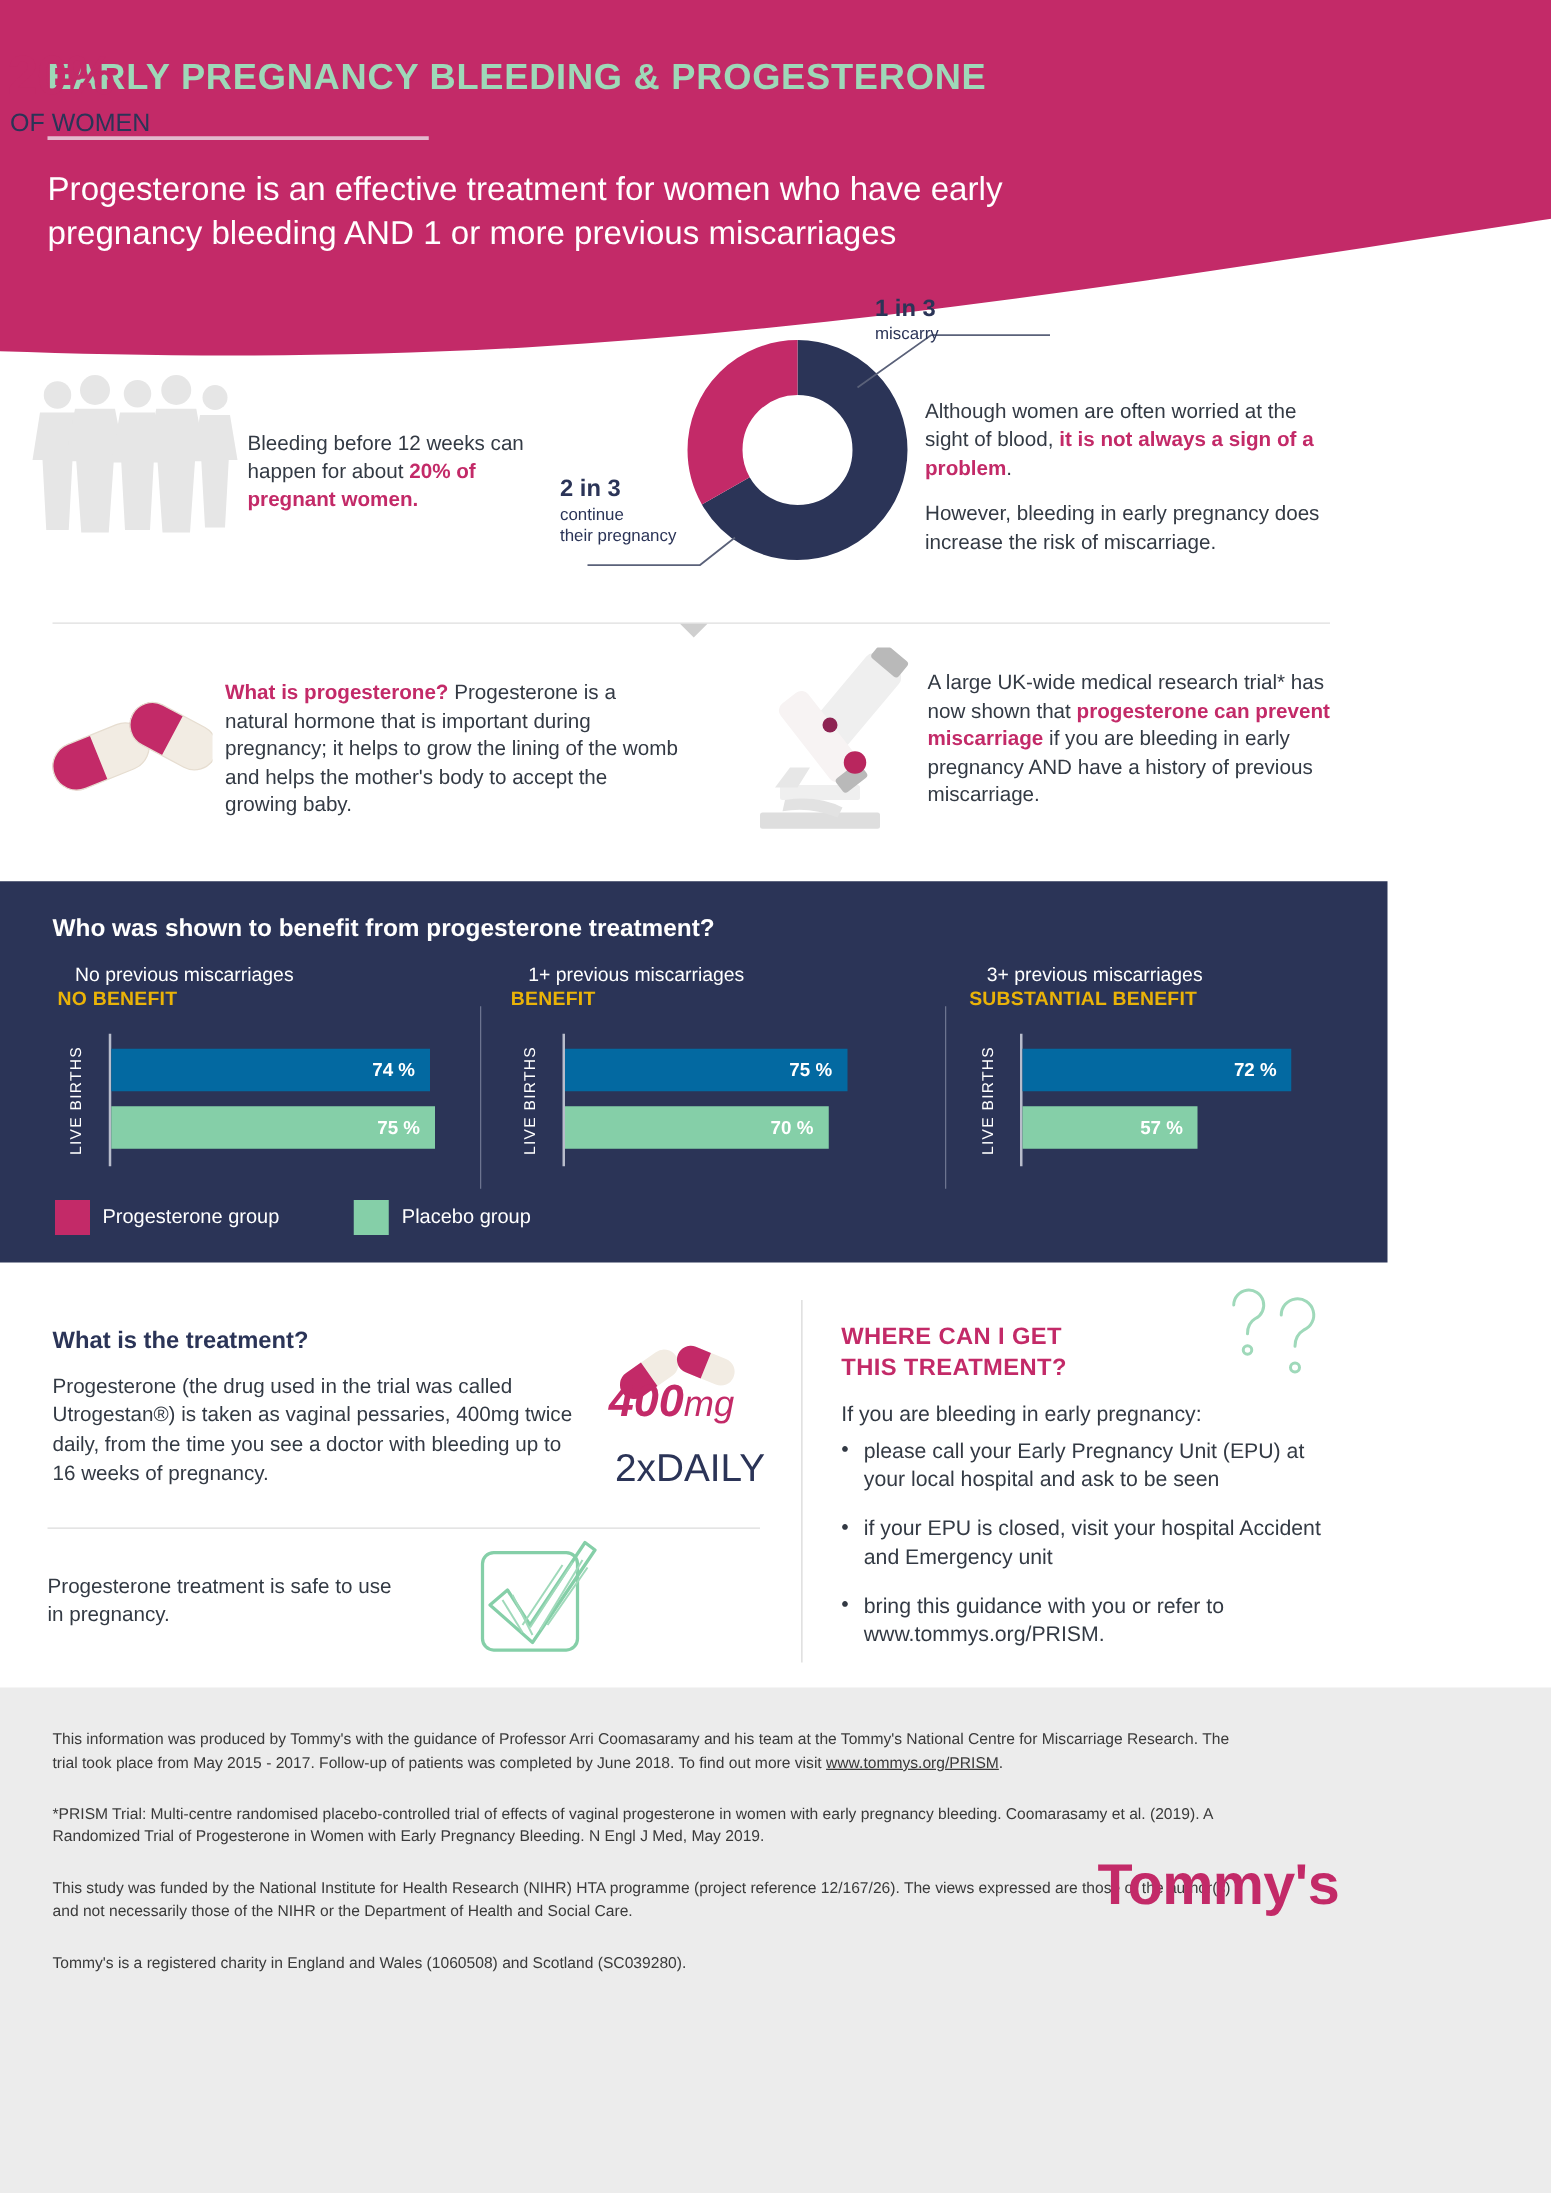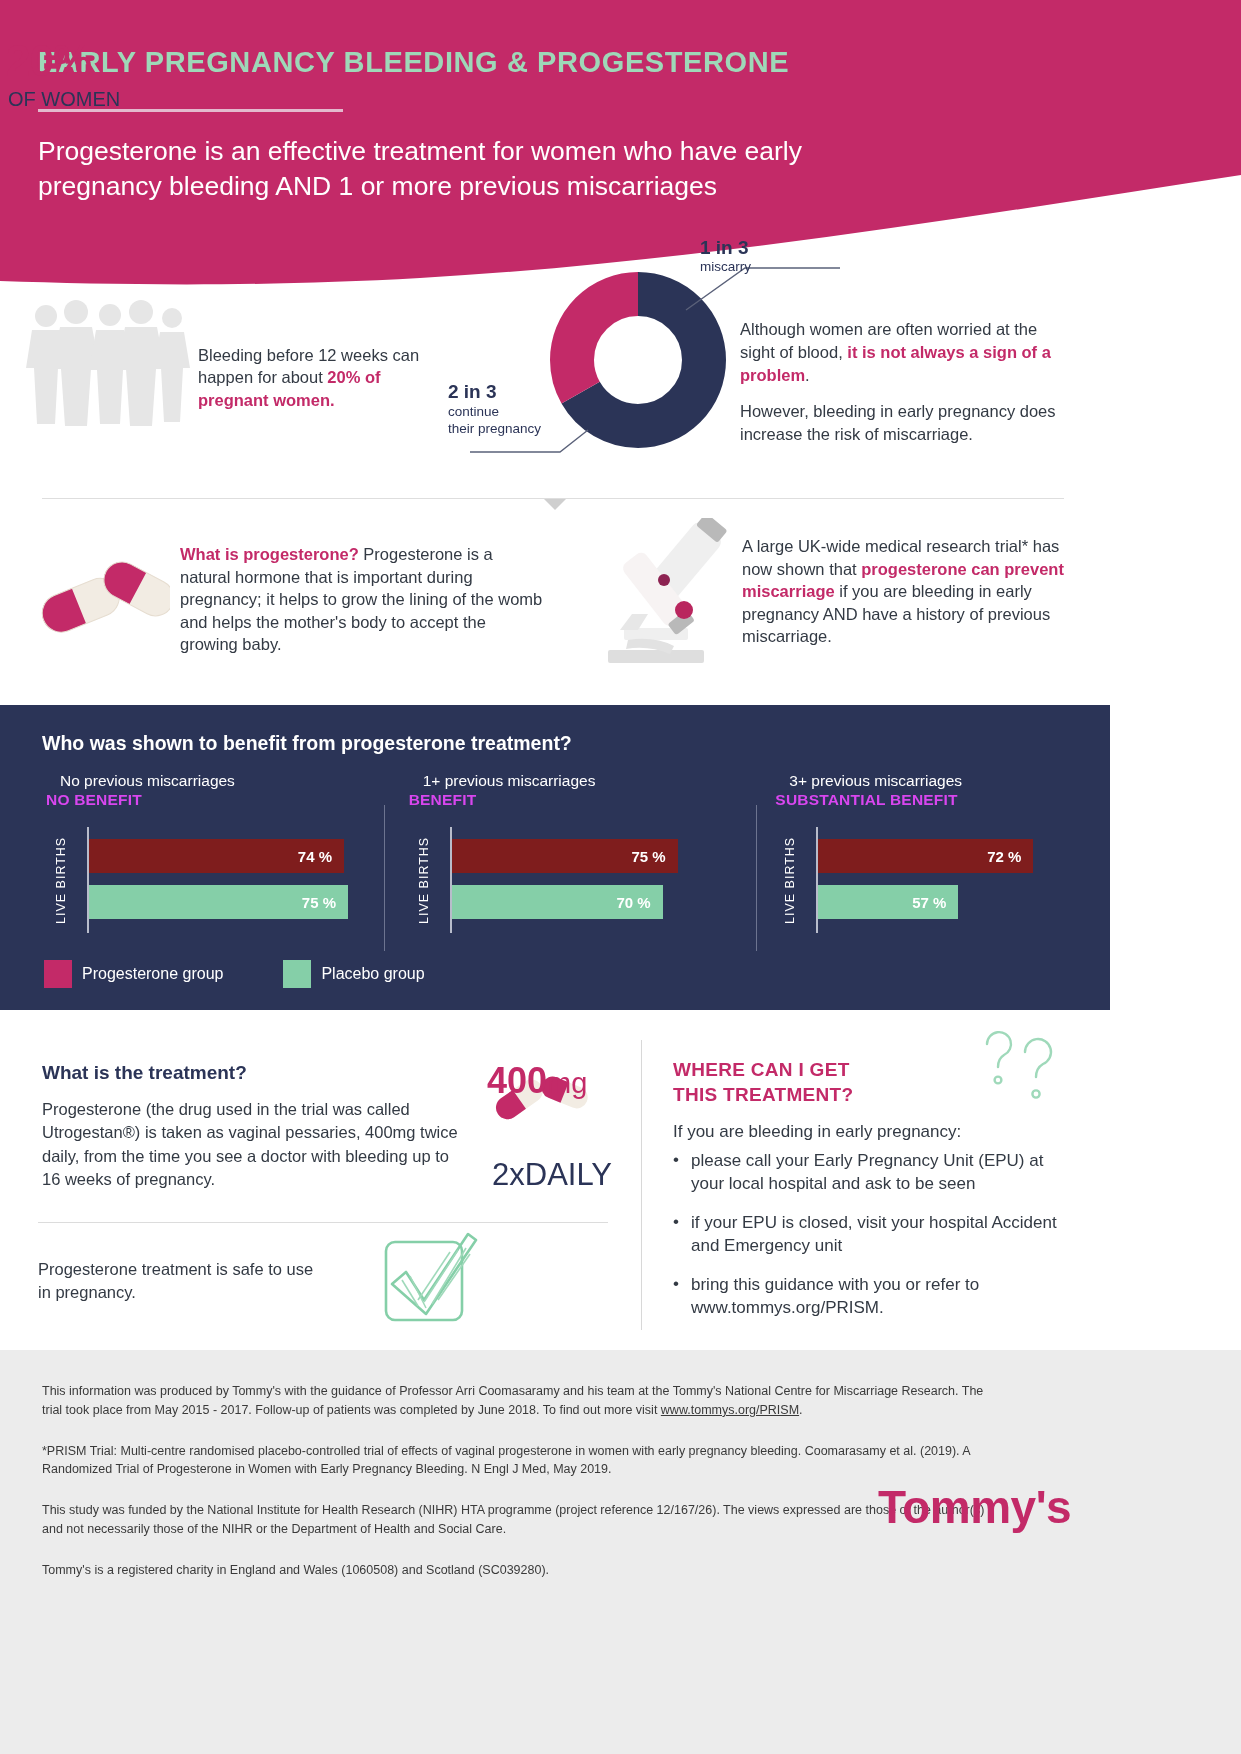--- a/index.html
+++ b/index.html
@@ -66,42 +66,42 @@
   
   .chartpanel { position:absolute; left:0; top:705px; width:1110px; height:305px; background:#2b3457; }
   .chart-title { position:absolute; left:42px; top:27px; font-size:19.5px; font-weight:bold; color:#fff; }
   .chart-groups { position:absolute; left:0; top:66px; width:1110px; height:180px; display:flex; }
   .chart-group { position:relative; flex:1 1 0; padding-left: 44px; }
   .chart-group.g1 { padding-left: 46px; }
   .chart-group.g2 { padding-left: 28px; }
   .chart-group.g3 { padding-left: 32px; }
   .grp-sep { position:absolute; top:34px; width:1px; height:146px; background:#6d7490; }
   .grp-head { font-size:15.5px; color:#ffffff; line-height:1.32; margin-left: 14px; }
-  .grp-verdict { font-size:15.5px; font-weight:bold; color:#d946ef; letter-spacing:.2px; }
+  .grp-verdict { font-size:15.5px; font-weight:bold; color:#eab308; letter-spacing:.2px; }
   .bars-wrap { position:relative; margin-top:18px; height:106px; }
   .axis-line { position:absolute; left:41px; top:0; width:2px; height:106px; background:#b8bccb; }
   .live-births {
     position:absolute; left:4px; top:0; height:106px; width:22px;
     font-size:12.5px; letter-spacing:1px; color:#ffffff;
     writing-mode: vertical-rl; transform: rotate(180deg);
     display:flex; align-items:center; justify-content:center;
   }
   .bar { position:absolute; left:43px; height:34px; display:flex; align-items:center; justify-content:flex-end; }
-  .bar.prog { top: 12px; background:#7f1d1d; }
+  .bar.prog { top: 12px; background:#0369a1; }
   .bar.plac { top: 58px; background:#85cfa8; }
   .bar span { font-size:15px; font-weight:bold; color:#ffffff; padding-right:12px; }
   .legend { position:absolute; left:44px; top:255px; display:flex; align-items:center; gap:10px; }
   .legend-sw { width:28px; height:28px; }
   .legend-lbl { font-size:16px; color:#ffffff; margin-right:50px; }
 
   
   .treat-h { position:absolute; left:42px; top:1062px; font-size:19px; font-weight:bold; color:#2b3457; }
   .treat-copy { position:absolute; left:42px; top:1098px; width:425px; font-size:16.5px; line-height:1.42; color:#333a44; }
   .dose-pills { position:absolute; left:490px; top:1075px; }
-  .dose-400 { position:absolute; left:487px; top:1060px; font-size:36px; font-weight:bold; color:#c32a68; }
+  .dose-400 { position:absolute; left:487px; top:1100px; font-size:36px; font-weight:bold; color:#c32a68;font-style:italic; }
   .dose-mg { font-size:29px; font-weight:normal; color:#c32a68; }
   .dose-daily { position:absolute; left:492px; top:1157px; font-size:31px; color:#2b3457; font-weight:300; }
 
   .treat-rule { position:absolute; left:38px; top:1222px; width:570px; height:1px; background:#dcdcdc; }
   .safe-copy { position:absolute; left:38px; top:1258px; width:280px; font-size:16.5px; line-height:1.38; color:#333a44; }
   .tick-icon { position:absolute; left:372px; top:1228px; }
 
   .vrule { position:absolute; left:641px; top:1040px; width:1px; height:290px; background:#d8d8d8; }
 
   .where-h { position:absolute; left:673px; top:1058px; font-size:19px; font-weight:bold; color:#c32a68; line-height:1.3; letter-spacing:.3px; }

